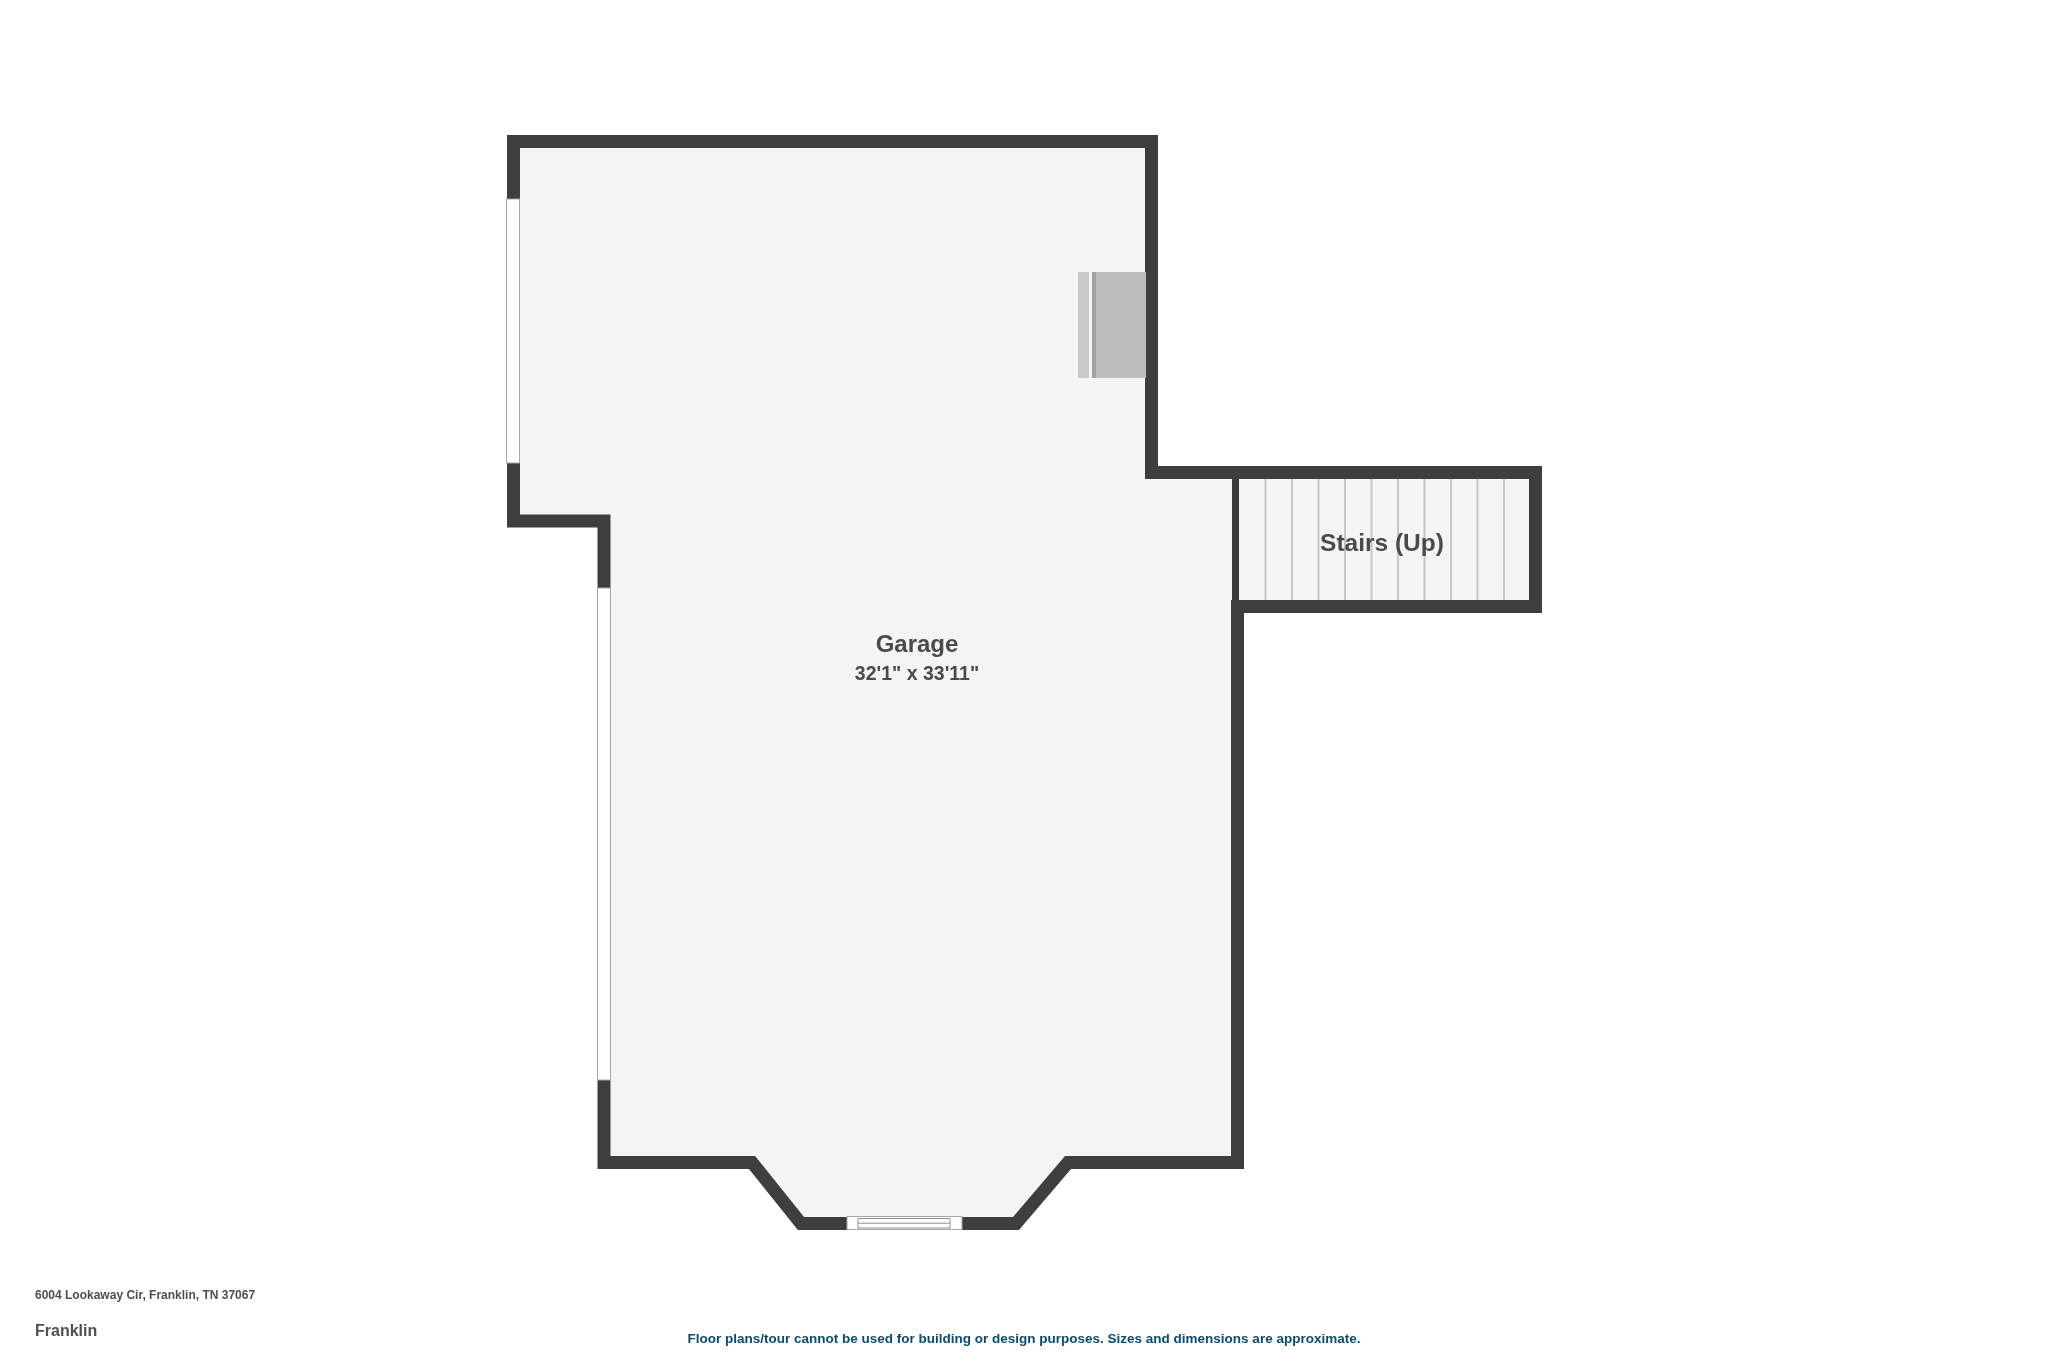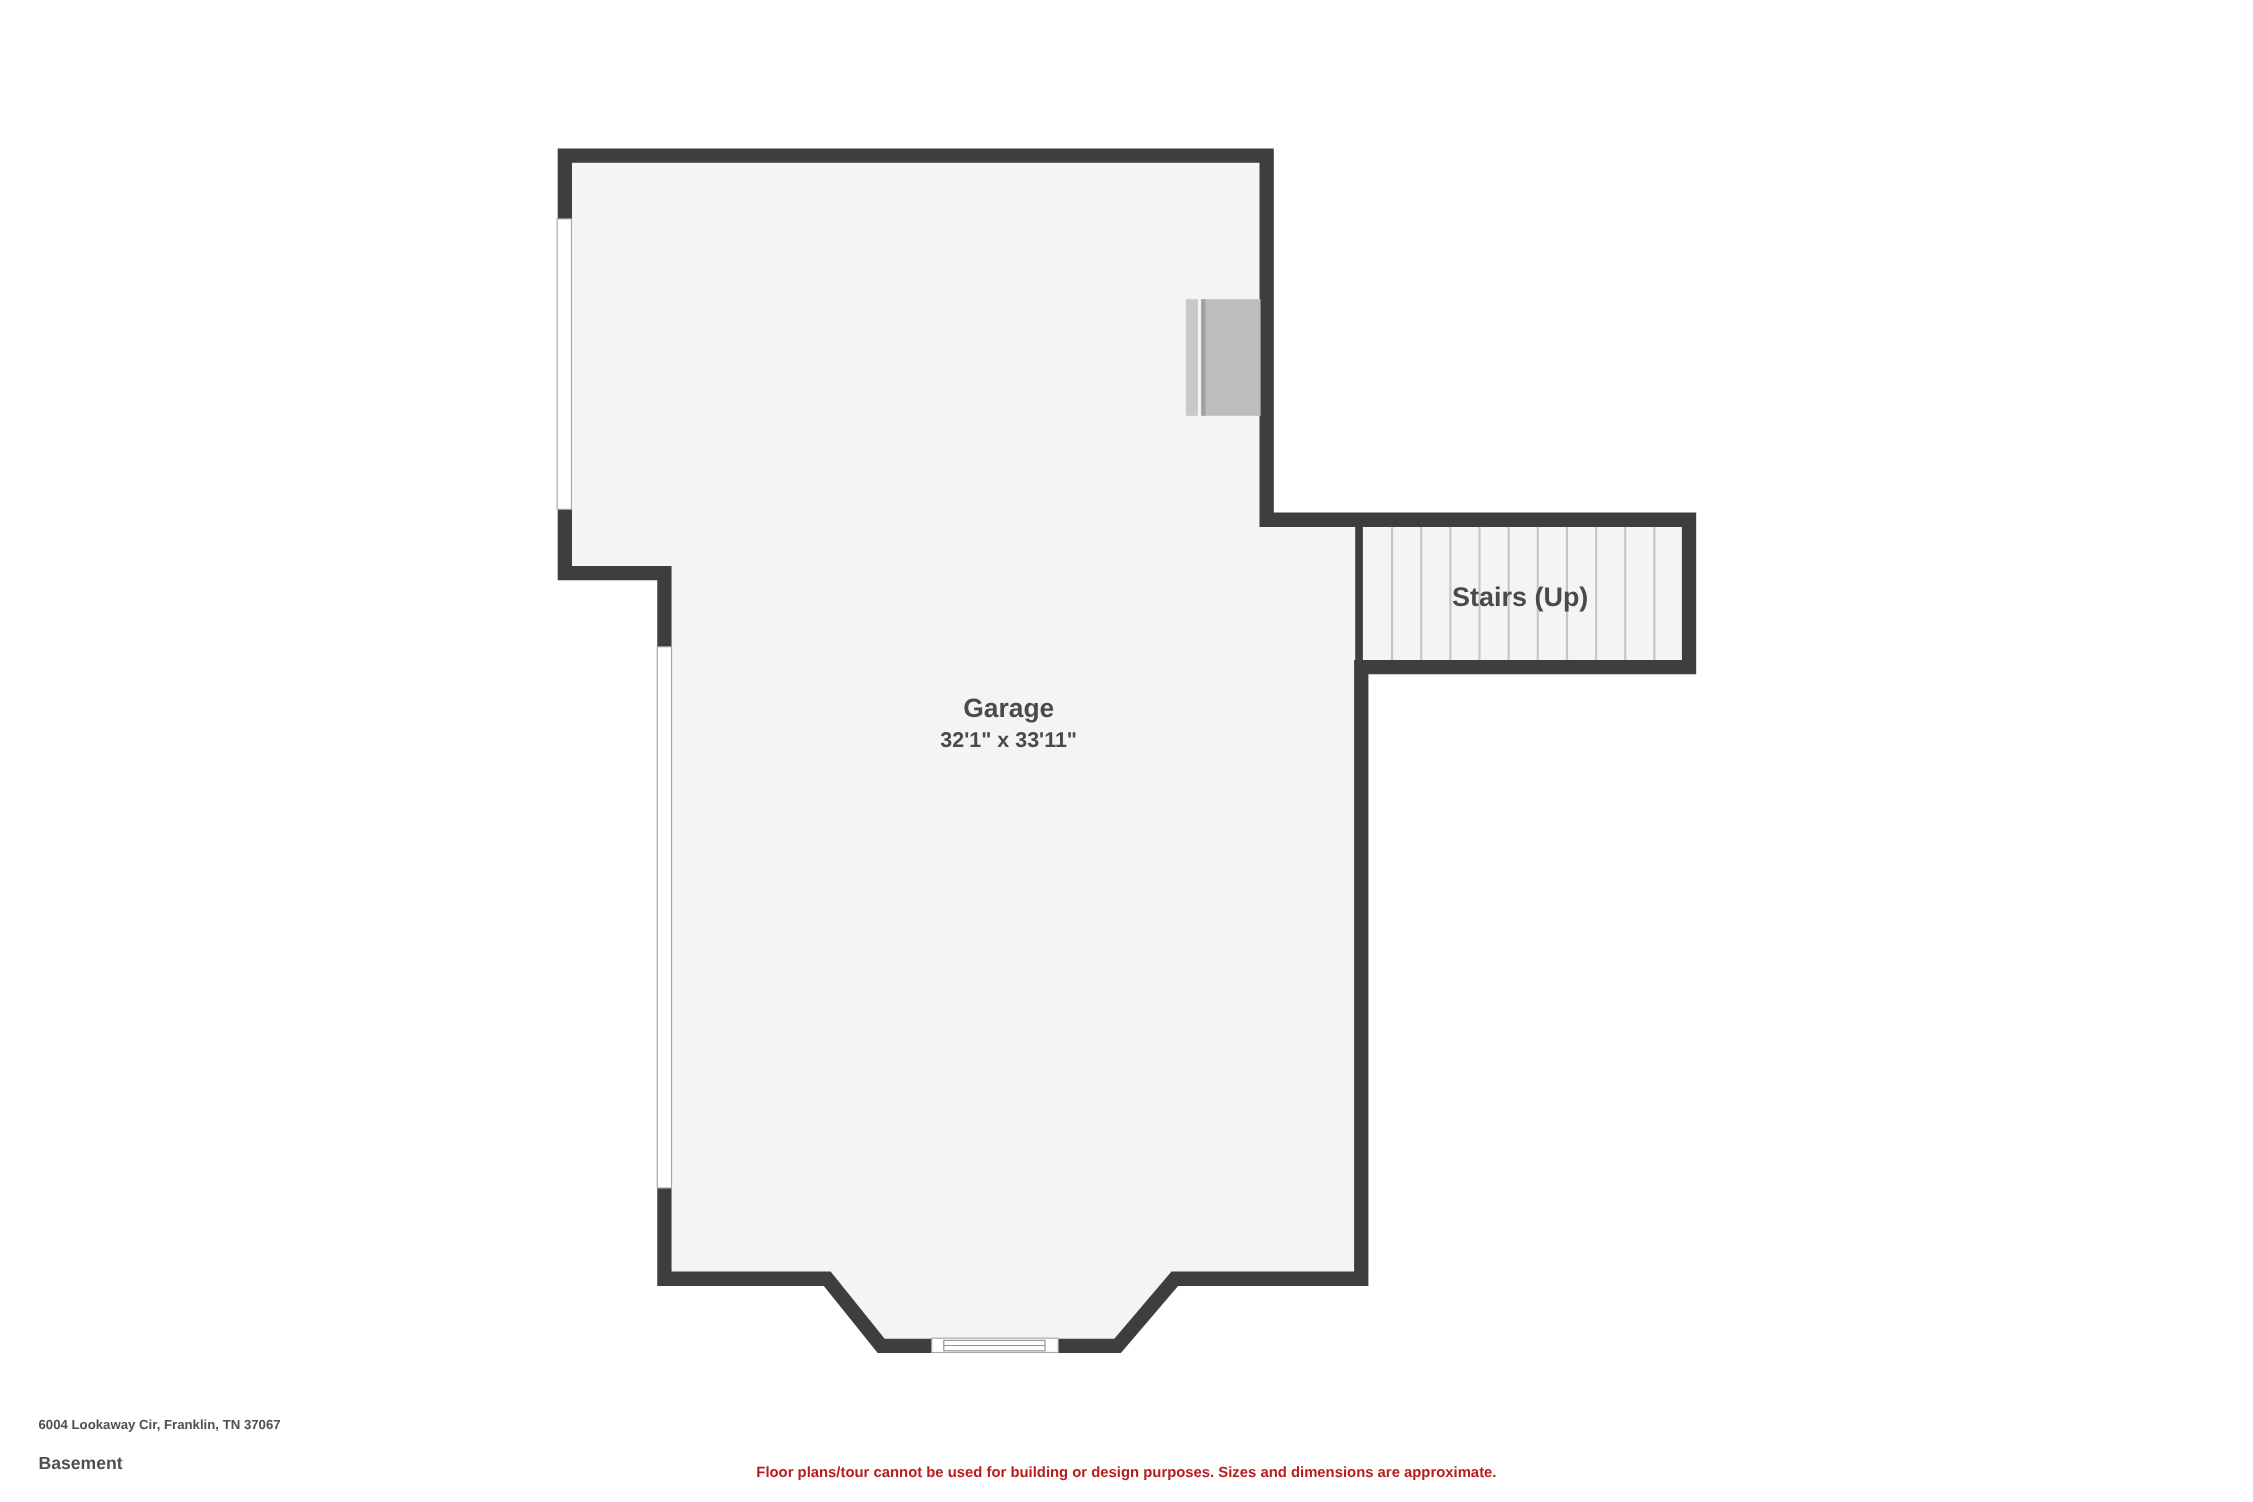--- a/index.html
+++ b/index.html
@@ -34,21 +34,21 @@
     color: #4f4f4f;
     white-space: nowrap;
   }
   #address-text  { left: 35px; top: 1288px; font-size: 12px; }
   #level-text    { left: 35px; top: 1322px; font-size: 16px; }
   #disclaimer-text {
     left: 0; top: 1331px;
     width: 2048px;
     text-align: center;
     font-size: 13.5px;
-    color: #b91c1c;
+    color: #0c4a6e;
   }
 </style>
 </head>
 <body>
 
 <div id="stage">
 
   <svg id="plan-svg" width="2048" height="1365" viewBox="0 0 2048 1365">
 
     <path d="M 513.5 141.5
@@ -97,16 +97,16 @@
       <rect x="858" y="1218.5" width="92" height="9.5" fill="#ffffff" stroke="#8f8f8f" stroke-width="1"></rect>
       <line x1="858" y1="1223.2" x2="950" y2="1223.2" stroke="#8f8f8f" stroke-width="1"></line>
     </g>
 
     <text class="room-label room-name" x="917" y="652" text-anchor="middle">Garage</text>
     <text class="room-label room-dims" x="917" y="679.5" text-anchor="middle">32'1" x 33'11"</text>
     <text class="room-label stairs-name" x="1382" y="551" text-anchor="middle">Stairs (Up)</text>
   </svg>
 
   <div id="address-text" class="footer-text">6004 Lookaway Cir, Franklin, TN 37067</div>
-  <div id="level-text" class="footer-text">Basement</div>
+  <div id="level-text" class="footer-text">Franklin</div>
   <div id="disclaimer-text" class="footer-text">Floor plans/tour cannot be used for building or design purposes. Sizes and dimensions are approximate.</div>
 
 </div>
 
 </body></html>

